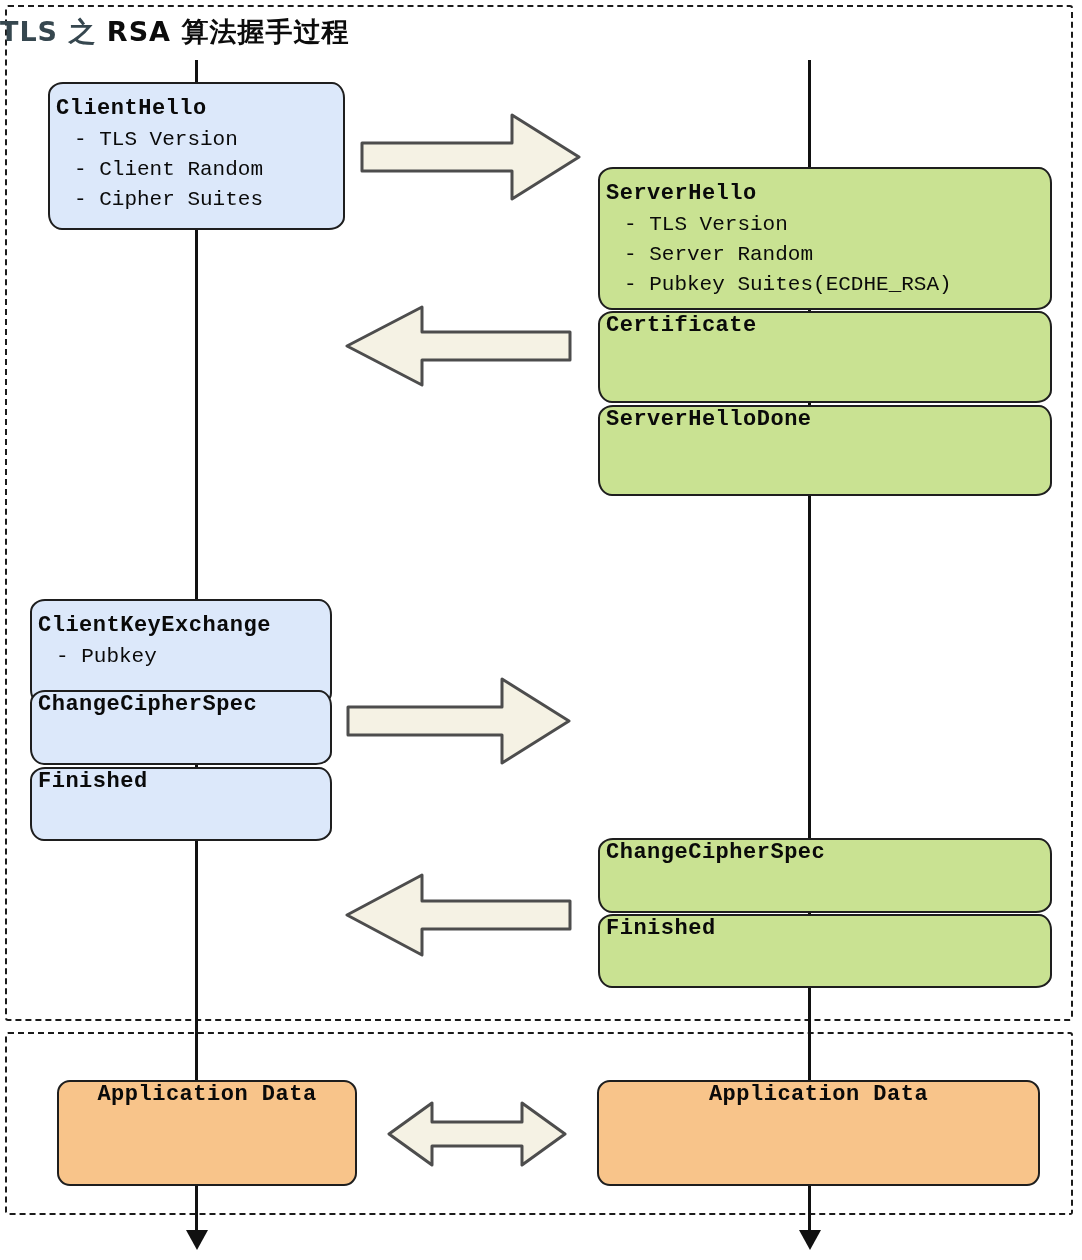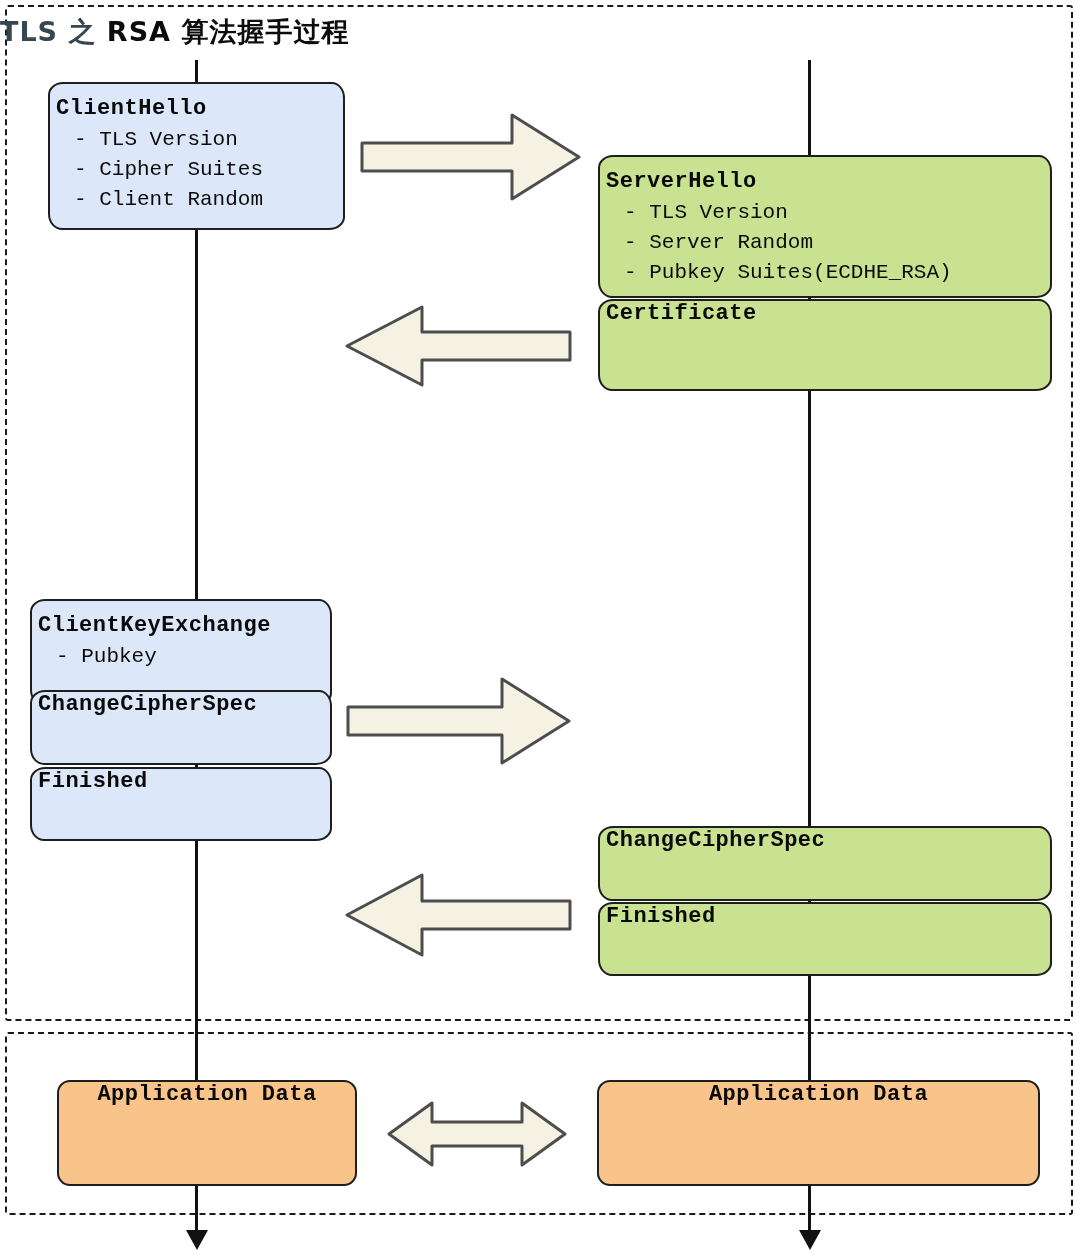--- a/index.html
+++ b/index.html
@@ -38,21 +38,21 @@
     border-left:11px solid transparent; border-right:11px solid transparent;
     border-top:20px solid #111; top:1230px;
   }
   .lifeline-head.client { left:186px; }
   .lifeline-head.server { left:799px; }
   .msg {
     position:absolute; border:2.5px solid var(--box-border); z-index:3;
     color:#0a0a0a; border-radius:15px 13px 16px 14px / 13px 16px 13px 16px;
   }
   .msg.blue   { background:var(--client-box); }
-  .msg.green  { background:var(--server-box); }
+  .msg.green  { background:var(--server-box);margin-top:12px; }
   .msg.orange { background:var(--application-box); }
   .msg-title { font-weight:700; font-size:22px; padding:12px 6px 0 6px; letter-spacing:0.5px; white-space:nowrap; }
   .msg-items { list-style:none; margin-top:4px; padding-left:24px; font-size:21px; line-height:30px; white-space:nowrap; }
   .msg.center-v { display:flex; align-items:flex-start; }
   .msg.center-v .msg-title { padding-top:0; }
   .msg.center-h { justify-content:center; }
   .msg.center-h .msg-title { padding-left:0; padding-right:0; }
   .arrow { position:absolute; z-index:2; }
   .arrow polygon { fill:var(--arrow-fill); stroke:var(--arrow-stroke); stroke-width:3; stroke-linejoin:round; }
   .watermark {
@@ -75,22 +75,22 @@
 
   <div class="lifeline client"></div>
   <div class="lifeline server"></div>
   <div class="lifeline-head client"></div>
   <div class="lifeline-head server"></div>
 
   <div class="msg blue" style="left:48px;top:82px;width:297px;height:148px">
     <div class="msg-title">ClientHello</div>
     <ul class="msg-items">
       <li>- TLS Version</li>
+      <li>- Client Random</li>
       <li>- Cipher Suites</li>
-      <li>- Client Random</li>
     </ul>
   </div>
 
   <svg class="arrow" style="left:360px;top:112px" width="222" height="90" viewBox="0 0 222 90">
     <polygon points="2,31 152,31 152,3 219,45 152,87 152,59 2,59"></polygon>
   </svg>
 
   <div class="msg green" style="left:598px;top:155px;width:454px;height:143px">
     <div class="msg-title">ServerHello</div>
     <ul class="msg-items">
@@ -101,20 +101,23 @@
   </div>
 
   <div class="msg green center-v" style="left:598px;top:299px;width:454px;height:92px">
     <div class="msg-title">Certificate</div>
   </div>
 
   <svg class="arrow" style="left:344px;top:304px" width="228" height="84" viewBox="0 0 228 84">
     <polygon points="226,28 78,28 78,3 3,42 78,81 78,56 226,56"></polygon>
   </svg>
 
+  <div class="msg green center-v" style="left:598px;top:393px;width:454px;height:91px">
+    <div class="msg-title">ServerHelloDone</div>
+  </div>
 
   <div class="msg blue" style="left:30px;top:599px;width:302px;height:107px">
     <div class="msg-title">ClientKeyExchange</div>
     <ul class="msg-items">
       <li>- Pubkey</li>
     </ul>
   </div>
 
   <div class="msg blue center-v" style="left:30px;top:690px;width:302px;height:75px">
     <div class="msg-title">ChangeCipherSpec</div>

